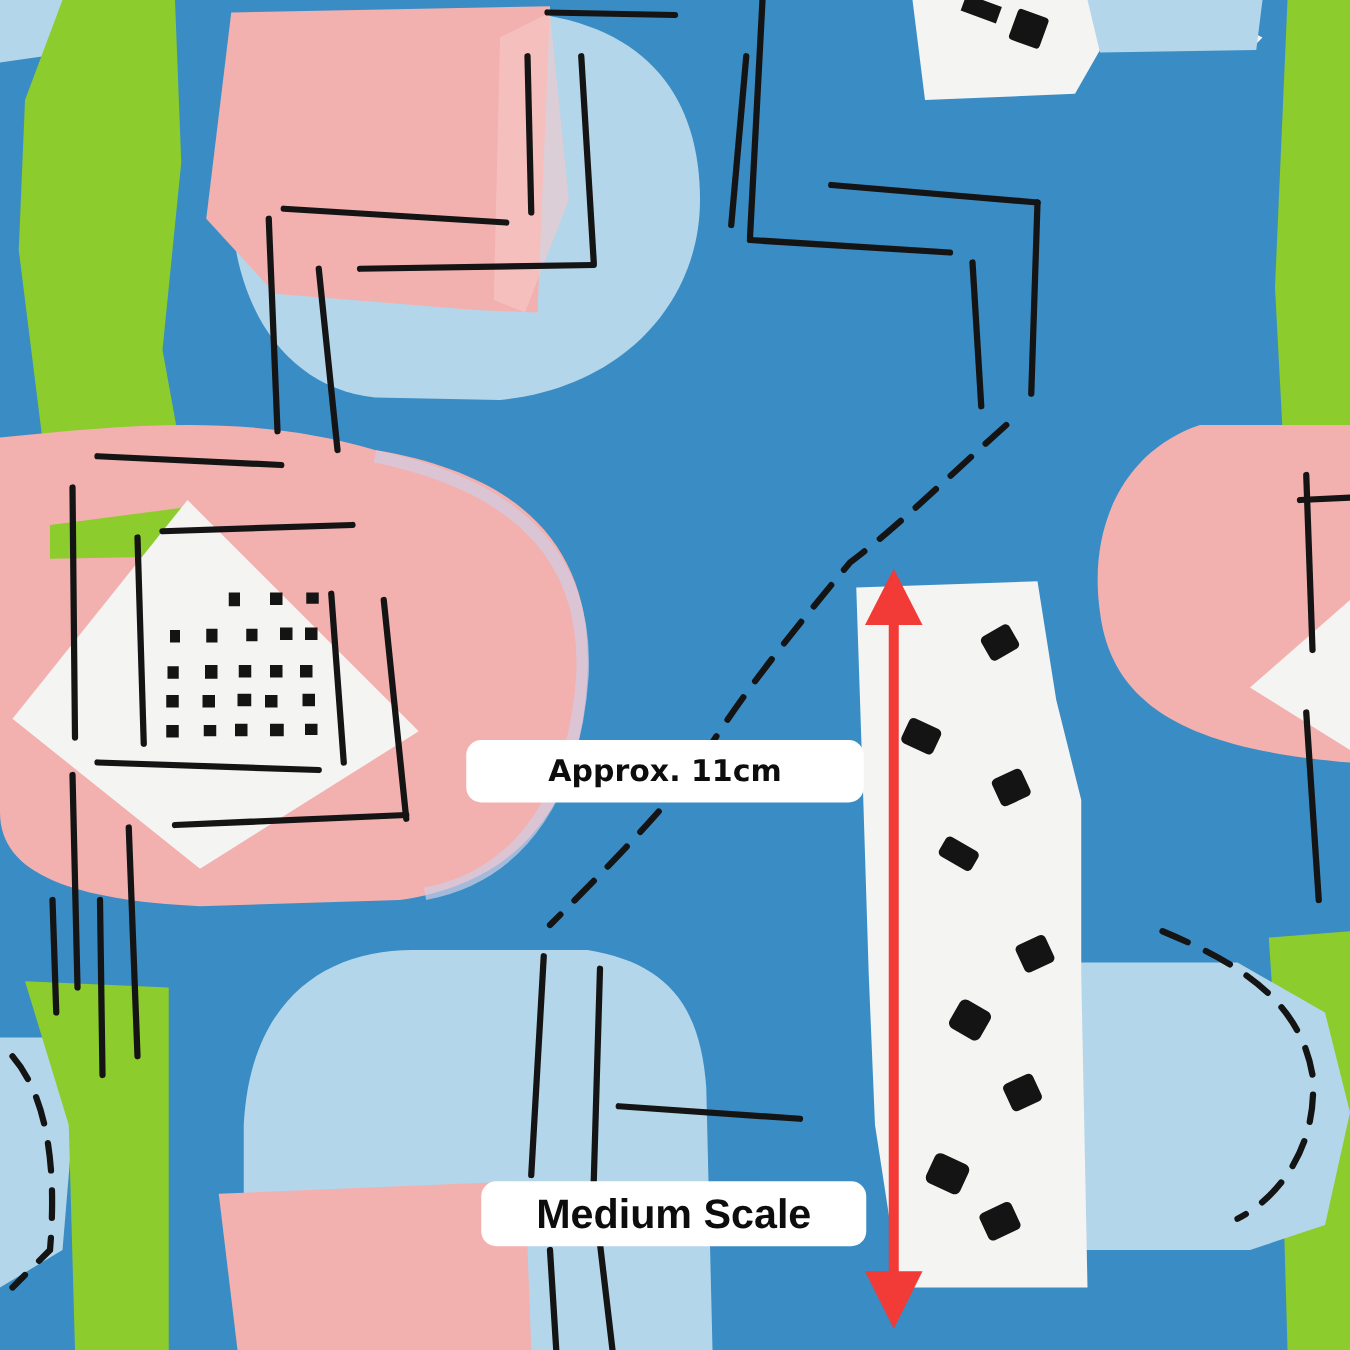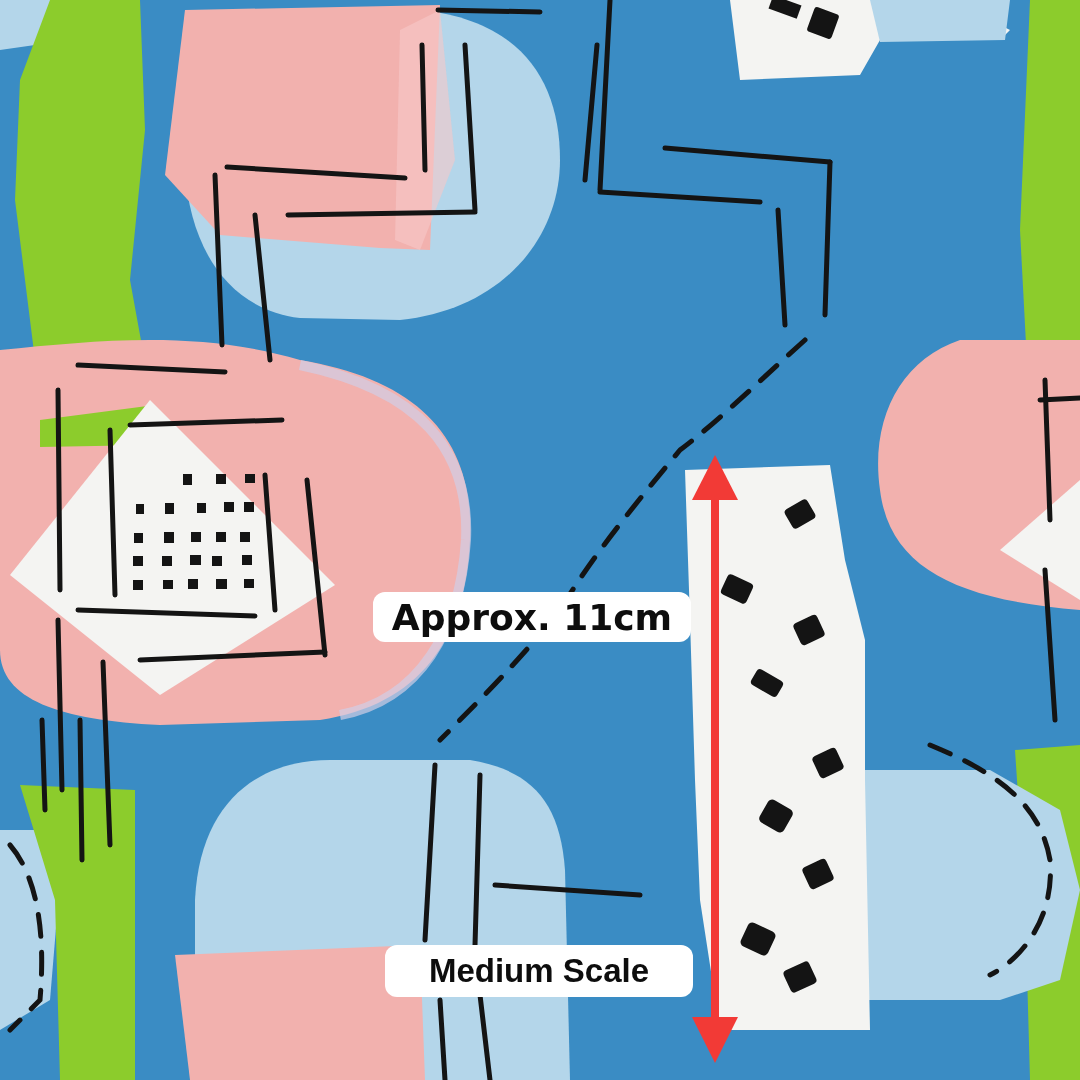--- a/index.html
+++ b/index.html
@@ -4,21 +4,21 @@
 <style>
   html, body { margin: 0; padding: 0; }
   body { width: 1080px; height: 1080px; overflow: hidden; background: #3a8cc4; position: relative; font-family: "Liberation Sans", sans-serif; }
   .fabric { position: absolute; left: 0; top: 0; width: 1080px; height: 1080px; }
   .label {
     position: absolute; background: #ffffff; border-radius: 12px;
     font-family: "DejaVu Sans", sans-serif; font-weight: bold; color: #0d0d0d;
     display: flex; align-items: center; justify-content: center;
     box-sizing: border-box; white-space: nowrap;
   }
-  .label-approx { left: 373px; top: 592px; width: 318px; height: 50px; font-size: 36px; letter-spacing: 0px; }
+  .label-approx { left: 373px; top: 592px; width: 318px; height: 50px; font-size: 24px; letter-spacing: 0px; }
   .label-scale { left: 385px; top: 945px; width: 308px; height: 52px; font-size: 33px; font-family: "Liberation Sans", sans-serif; }
   .arrow { position: absolute; left: 690px; top: 455px; width: 50px; height: 610px; }
 </style>
 </head>
 <body>
 
 <svg class="fabric" viewBox="0 0 1080 1080" xmlns="http://www.w3.org/2000/svg">
   <rect x="0" y="0" width="1080" height="1080" fill="#3a8cc4"></rect>
 
   <g>

